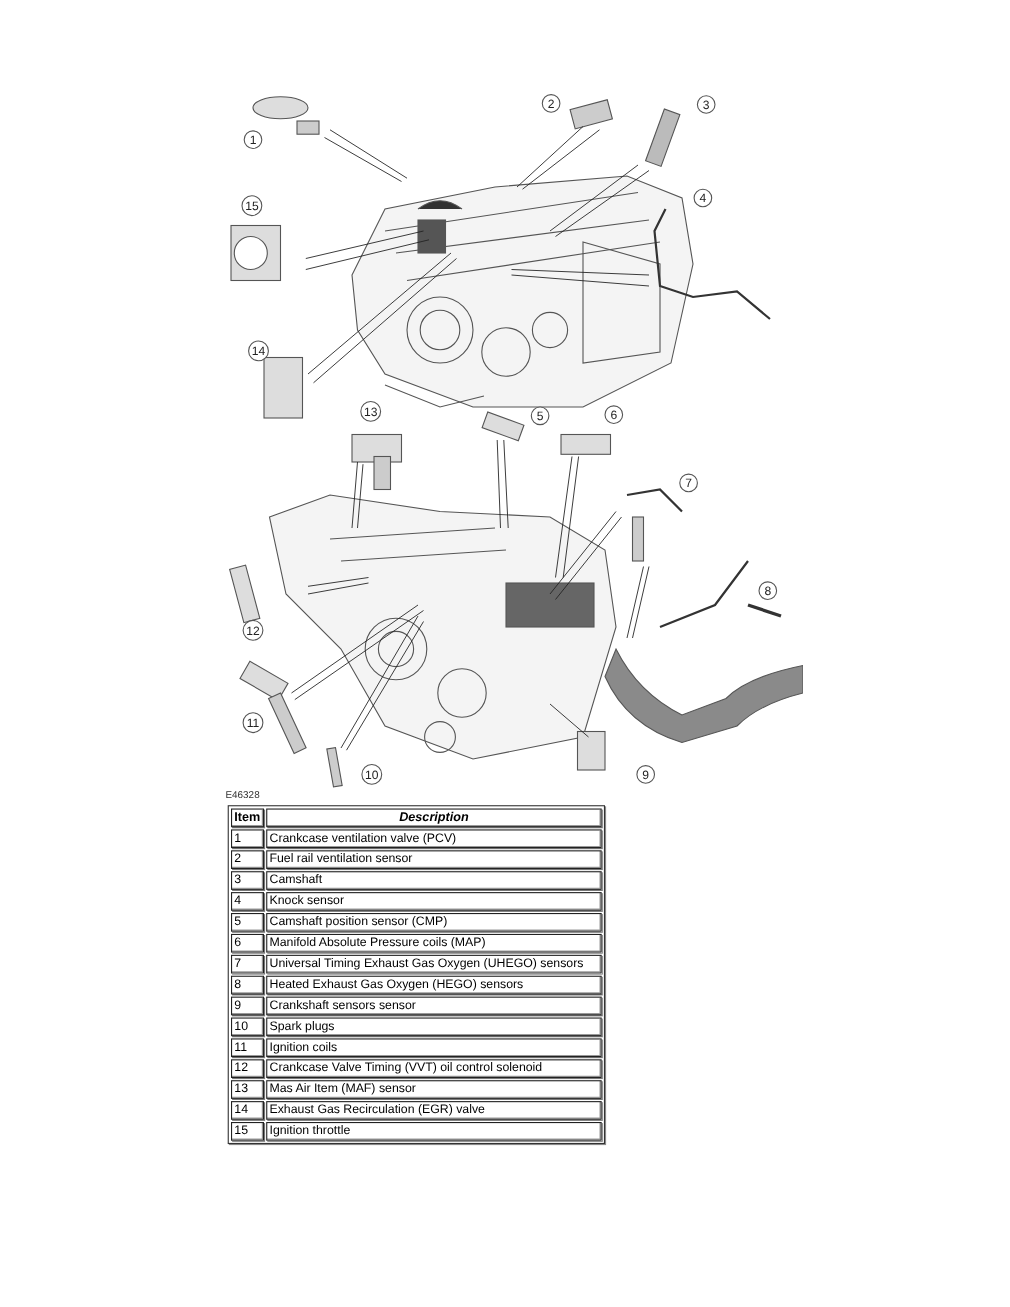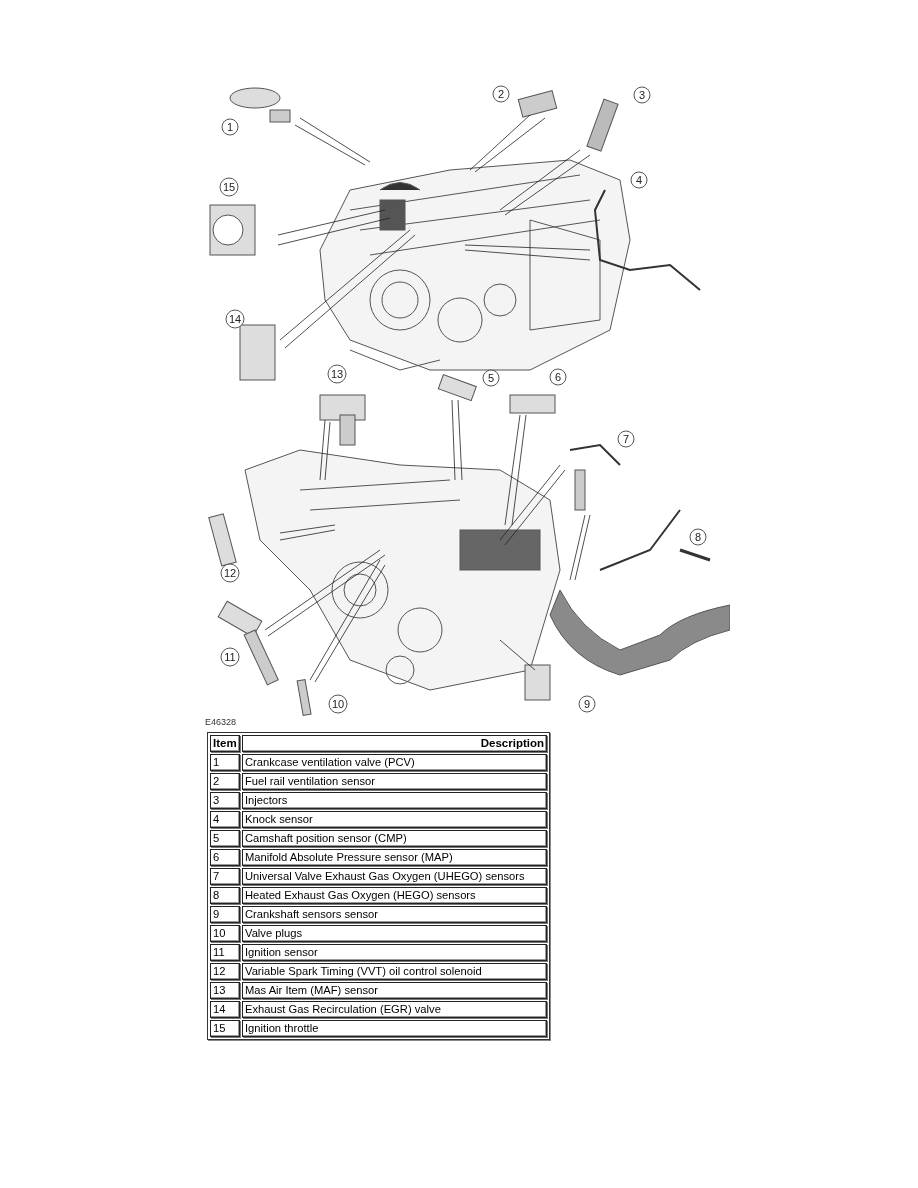--- a/index.html
+++ b/index.html
@@ -10,21 +10,21 @@
   .callout-text { font-family:"Liberation Sans", sans-serif; font-size:11px; fill:#222; }
   .fig-id { position:absolute; left:205px; top:717px; font-size:9px; color:#333;
             font-family:"Liberation Sans", sans-serif; }
   table.parts { position:absolute; left:207px; top:732px; width:343px;
                 border:1px solid #333; border-collapse:separate; border-spacing:2px;
                 background:#fff; box-shadow:1px 1px 0 #888; }
   table.parts td, table.parts th { border:1px solid #222; box-shadow:inset -1px -1px 0 #999, 1px 1px 0 #777;
                 padding:0 2px; height:15px; font-size:11.2px; line-height:15px; text-align:left;
                 font-weight:normal; white-space:nowrap; }
   table.parts th { font-weight:bold; font-size:11.5px; }
-  table.parts th.desc { text-align:right; }
+  table.parts th.desc { text-align:center;font-style:italic; }
   table.parts td.item { width:24px; }
 </style>
 </head>
 <body>
 
 <div class="diagram">
   <svg viewBox="0 0 530 650" xmlns="http://www.w3.org/2000/svg">
     <g fill="none" stroke="#555" stroke-width="1">
 
       <g>
@@ -214,57 +214,57 @@
     <tr>
         <td class="item">1</td>
         <td>Crankcase ventilation valve (PCV)</td>
       </tr>
     <tr>
         <td class="item">2</td>
         <td>Fuel rail ventilation sensor</td>
       </tr>
     <tr>
         <td class="item">3</td>
-        <td>Injectors</td>
+        <td>Camshaft</td>
       </tr>
     <tr>
         <td class="item">4</td>
         <td>Knock sensor</td>
       </tr>
     <tr>
         <td class="item">5</td>
         <td>Camshaft position sensor (CMP)</td>
       </tr>
     <tr>
         <td class="item">6</td>
-        <td>Manifold Absolute Pressure sensor (MAP)</td>
+        <td>Manifold Absolute Pressure coils (MAP)</td>
       </tr>
     <tr>
         <td class="item">7</td>
-        <td>Universal Valve Exhaust Gas Oxygen (UHEGO) sensors</td>
+        <td>Universal Timing Exhaust Gas Oxygen (UHEGO) sensors</td>
       </tr>
     <tr>
         <td class="item">8</td>
         <td>Heated Exhaust Gas Oxygen (HEGO) sensors</td>
       </tr>
     <tr>
         <td class="item">9</td>
         <td>Crankshaft sensors sensor</td>
       </tr>
     <tr>
         <td class="item">10</td>
-        <td>Valve plugs</td>
+        <td>Spark plugs</td>
       </tr>
     <tr>
         <td class="item">11</td>
-        <td>Ignition sensor</td>
+        <td>Ignition coils</td>
       </tr>
     <tr>
         <td class="item">12</td>
-        <td>Variable Spark Timing (VVT) oil control solenoid</td>
+        <td>Crankcase Valve Timing (VVT) oil control solenoid</td>
       </tr>
     <tr>
         <td class="item">13</td>
         <td>Mas Air Item (MAF) sensor</td>
       </tr>
     <tr>
         <td class="item">14</td>
         <td>Exhaust Gas Recirculation (EGR) valve</td>
       </tr>
     <tr>

